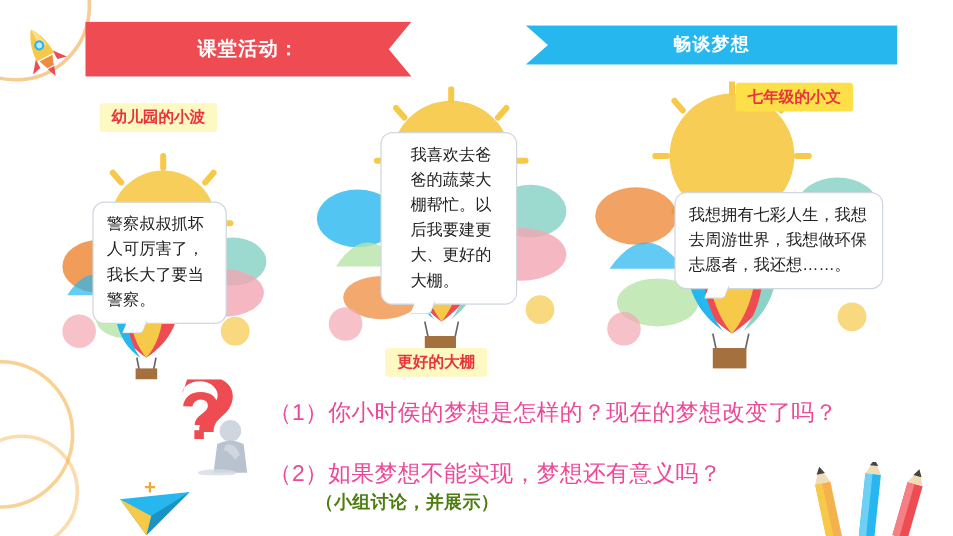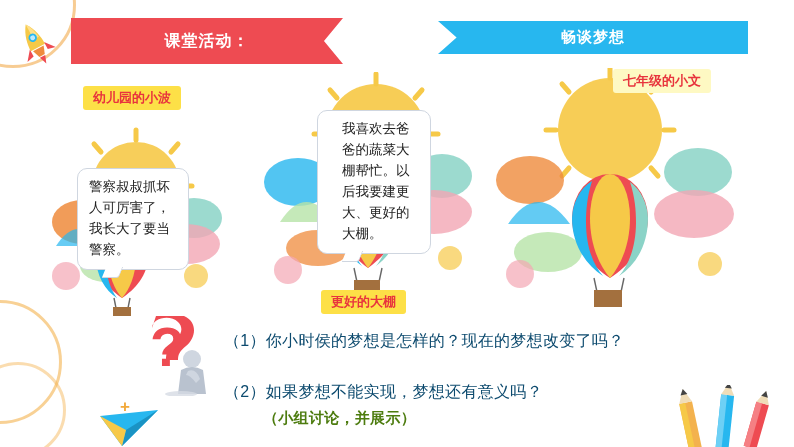--- a/index.html
+++ b/index.html
@@ -95,28 +95,28 @@
     justify-content: center;
     clip-path: polygon(0 0, 100% 0, 100% 100%, 0 100%, 6% 50%);
   }
 
   
   .name-label {
     position: absolute;
     font-size: 13px;
     font-weight: bold;
     color: #e8343d;
-    background: #fde047;
+    background: #fef9c3;
     padding: 3px 10px;
     border-radius: 3px;
     white-space: nowrap;
   }
   .name-kindergarten { left: 83px; top: 86px; }
   .name-grade3 { left: 321px; top: 290px; }
-  .name-grade7 { left: 613px; top: 69px; color:#e8343d; background:#fef9c3;}
+  .name-grade7 { left: 613px; top: 69px; color:#e8343d; background:#fde047;}
 
   
   .cluster { position: absolute; }
   .c1 { left: 36px; top: 126px; width: 200px; height: 190px; }
   .c2 { left: 258px; top: 72px; width: 220px; height: 250px; }
   .c3 { left: 490px; top: 68px; width: 250px; height: 250px; }
 
   
   .bubble {
     position: absolute;
@@ -144,22 +144,22 @@
   }
   .bubble-1 { left: 77px; top: 168px; width: 112px; }
   .bubble-2 { left: 317px; top: 110px; width: 114px; padding-left: 24px; }
   .bubble-3 { left: 562px; top: 160px; width: 174px; }
 
   
   .q-mark { position: absolute; left: 148px; top: 316px; width: 66px; height: 80px; }
 
   .q-line {
     position: absolute;
-    font-size: 16px;
-    color: #0c4a6e;
+    font-size: 19px;
+    color: #ec4899;
     white-space: nowrap;
     letter-spacing: .3px;
   }
   .q1 { left: 224px; top: 331px; }
   .q2 { left: 224px; top: 382px; }
   .q3 {
     left: 263px; top: 409px;
     color: #4d7c0f;
     font-weight: bold;
     font-size: 15px;
@@ -304,20 +304,21 @@
     <circle cx="30" cy="206" r="14" fill="#f3a6b4" opacity=".7"></circle>
     <circle cx="220" cy="196" r="12" fill="#f6c948" opacity=".7"></circle>
   </svg>
 
   <div class="name-label name-kindergarten">幼儿园的小波</div>
   <div class="name-label name-grade3">更好的大棚</div>
   <div class="name-label name-grade7">七年级的小文</div>
 
   <div class="bubble bubble-1">警察叔叔抓坏人可厉害了，我长大了要当警察。</div>
   <div class="bubble bubble-2">我喜欢去爸爸的蔬菜大棚帮忙。以后我要建更大、更好的大棚。</div>
+  <div class="bubble bubble-3">我想拥有七彩人生，我想去周游世界，我想做环保志愿者，我还想……。</div>
 
   <svg class="q-mark" viewBox="0 0 66 80">
     <path d="M4 12 C4 2 22 -2 30 6 C38 14 30 22 24 28 C19 33 18 38 18 44 L30 44 C30 38 32 35 38 30 C48 22 50 6 36 0 L8 0 Z" fill="#ee4b52"></path>
     <text x="2" y="50" font-family="Liberation Sans" font-size="56" font-weight="bold" fill="#ee4b52">?</text>
     <g>
       <ellipse cx="44" cy="43" rx="9" ry="9" fill="#cfd6e0"></ellipse>
       <path d="M33 54 q11 -6 22 0 l3 24 l-28 0 Z" fill="#b9c2cf"></path>
       <path d="M40 55 q8 -3 12 8 l-4 4 q-6 -8 -10 -8 Z" fill="#cfd6e0"></path>
       <ellipse cx="33" cy="78" rx="16" ry="3" fill="#d6dbe3" opacity=".8"></ellipse>
     </g>

